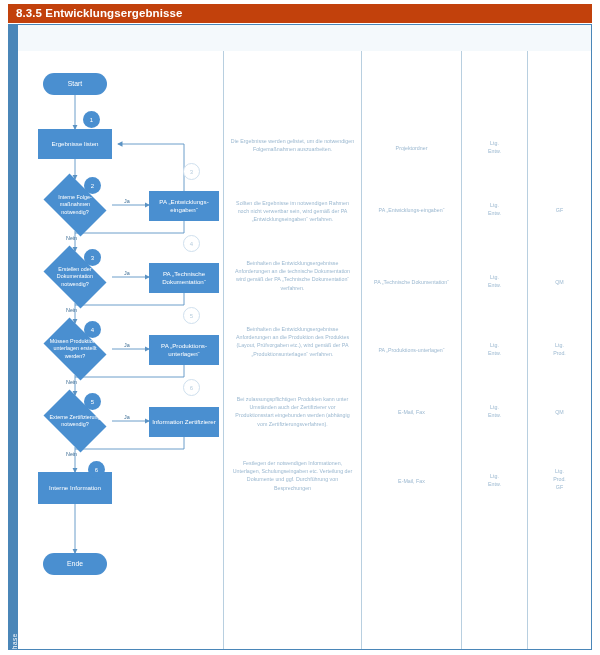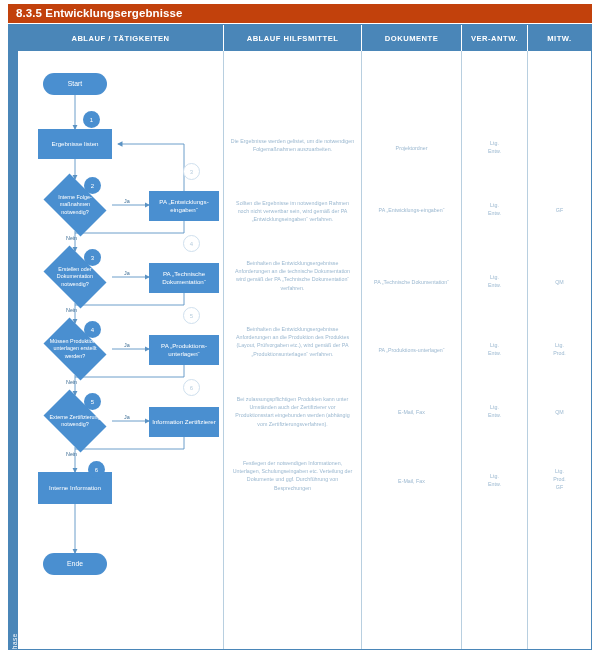--- a/index.html
+++ b/index.html
@@ -196,27 +196,20 @@
 <div id="page">
 
   <div id="title-bar">8.3.5 Entwicklungsergebnisse</div>
 
   <div id="lane-frame">
 
     <div id="phase-band">
       <div id="phase-label">Phase</div>
     </div>
 
-    <div id="header-row">
-      <div class="hcell col-ablauf">ABLAUF / TÄTIGKEITEN</div>
-      <div class="hcell col-hilfs">ABLAUF HILFSMITTEL</div>
-      <div class="hcell col-dok">DOKUMENTE</div>
-      <div class="hcell col-ver">VER-ANTW.</div>
-      <div class="hcell col-mitw">MITW.</div>
-    </div>
 
     <div id="body-row">
 
       <div class="bcell col-ablauf">
         <div id="flow">
 
           <svg width="206" height="598">
             <defs>
               <marker id="ah" markerWidth="6" markerHeight="6" refX="5" refY="3" orient="auto">
                 <path d="M0,0 L6,3 L0,6 z" fill="#5b93c4"></path>

